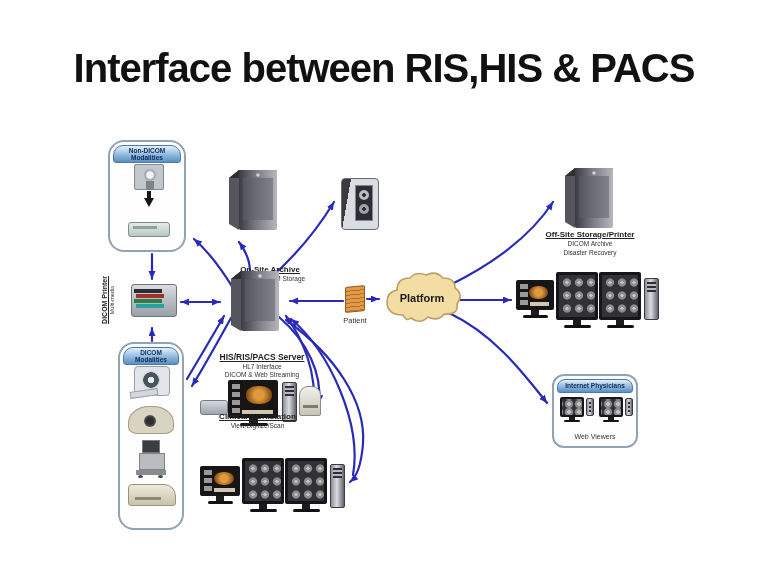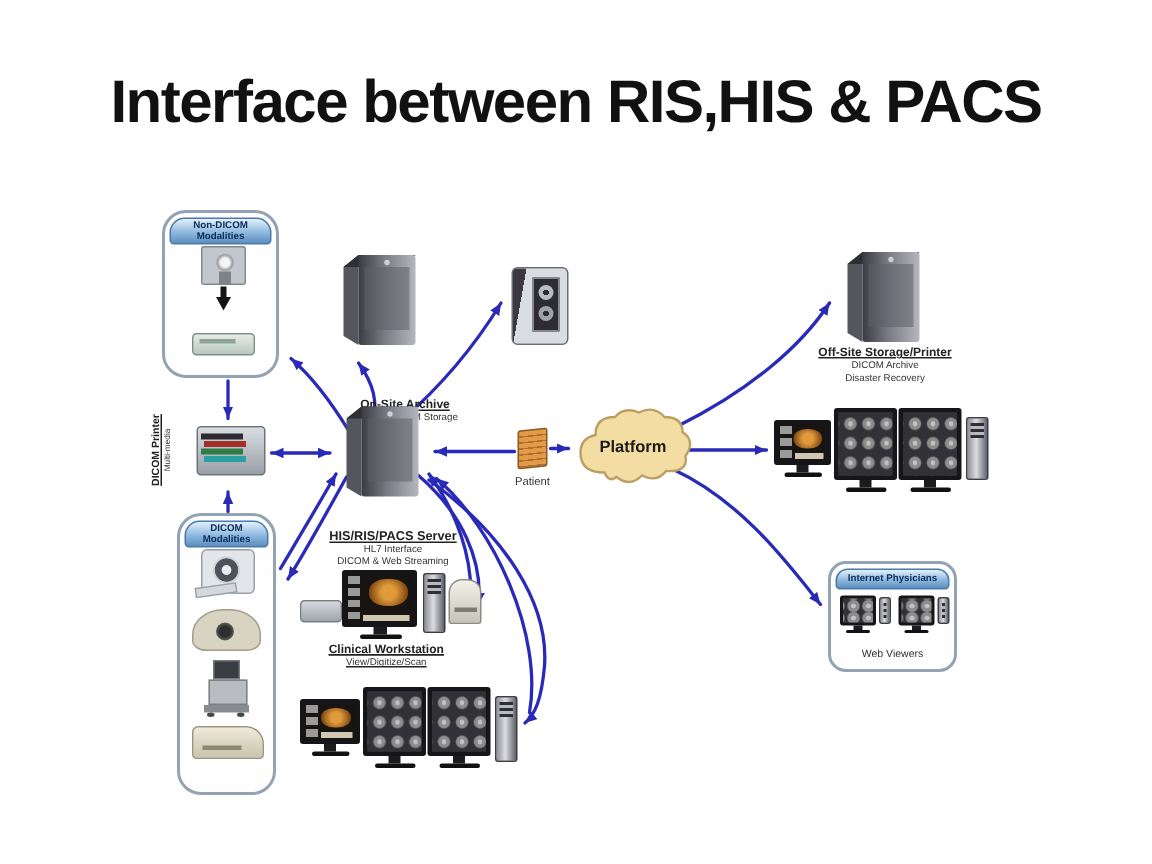--- a/index.html
+++ b/index.html
@@ -201,21 +201,21 @@
           <div class="strip"></div>
         </div>
     </div>
     <div class="stand" style="left:49px;top:38px;width:9px;height:5px;"></div>
     <div class="base" style="left:40px;top:43px;width:28px;height:3px;"></div>
     <div class="tower" style="left:82px;top:2px;width:15px;height:40px;"></div>
     <div class="dev" style="left:99px;top:6px;width:22px;height:30px;background:linear-gradient(180deg,#f2f1ea,#c6c4b8);border:1px solid #8e8c80;border-radius:9px 9px 2px 2px;">
       <div style="position:absolute;left:3px;top:18px;width:15px;height:3px;background:#7e7c70;"></div>
     </div>
   </div>
-  <div class="lbl" style="left:200px;top:428px;width:115px;text-decoration:underline;">
+  <div class="lbl" style="left:200px;top:412px;width:115px;">
     <div class="t">Clinical Workstation</div>
     <div class="s">View/Digitize/Scan</div>
   </div>
 
   <div class="dev" style="left:198px;top:458px;width:150px;height:60px;">
     <div class="cmon" style="left:2px;top:8px;width:40px;height:30px;">
       <div class="scr">
           <div class="thumbs"></div>
           <div class="blob"></div>
           <div class="strip"></div>

